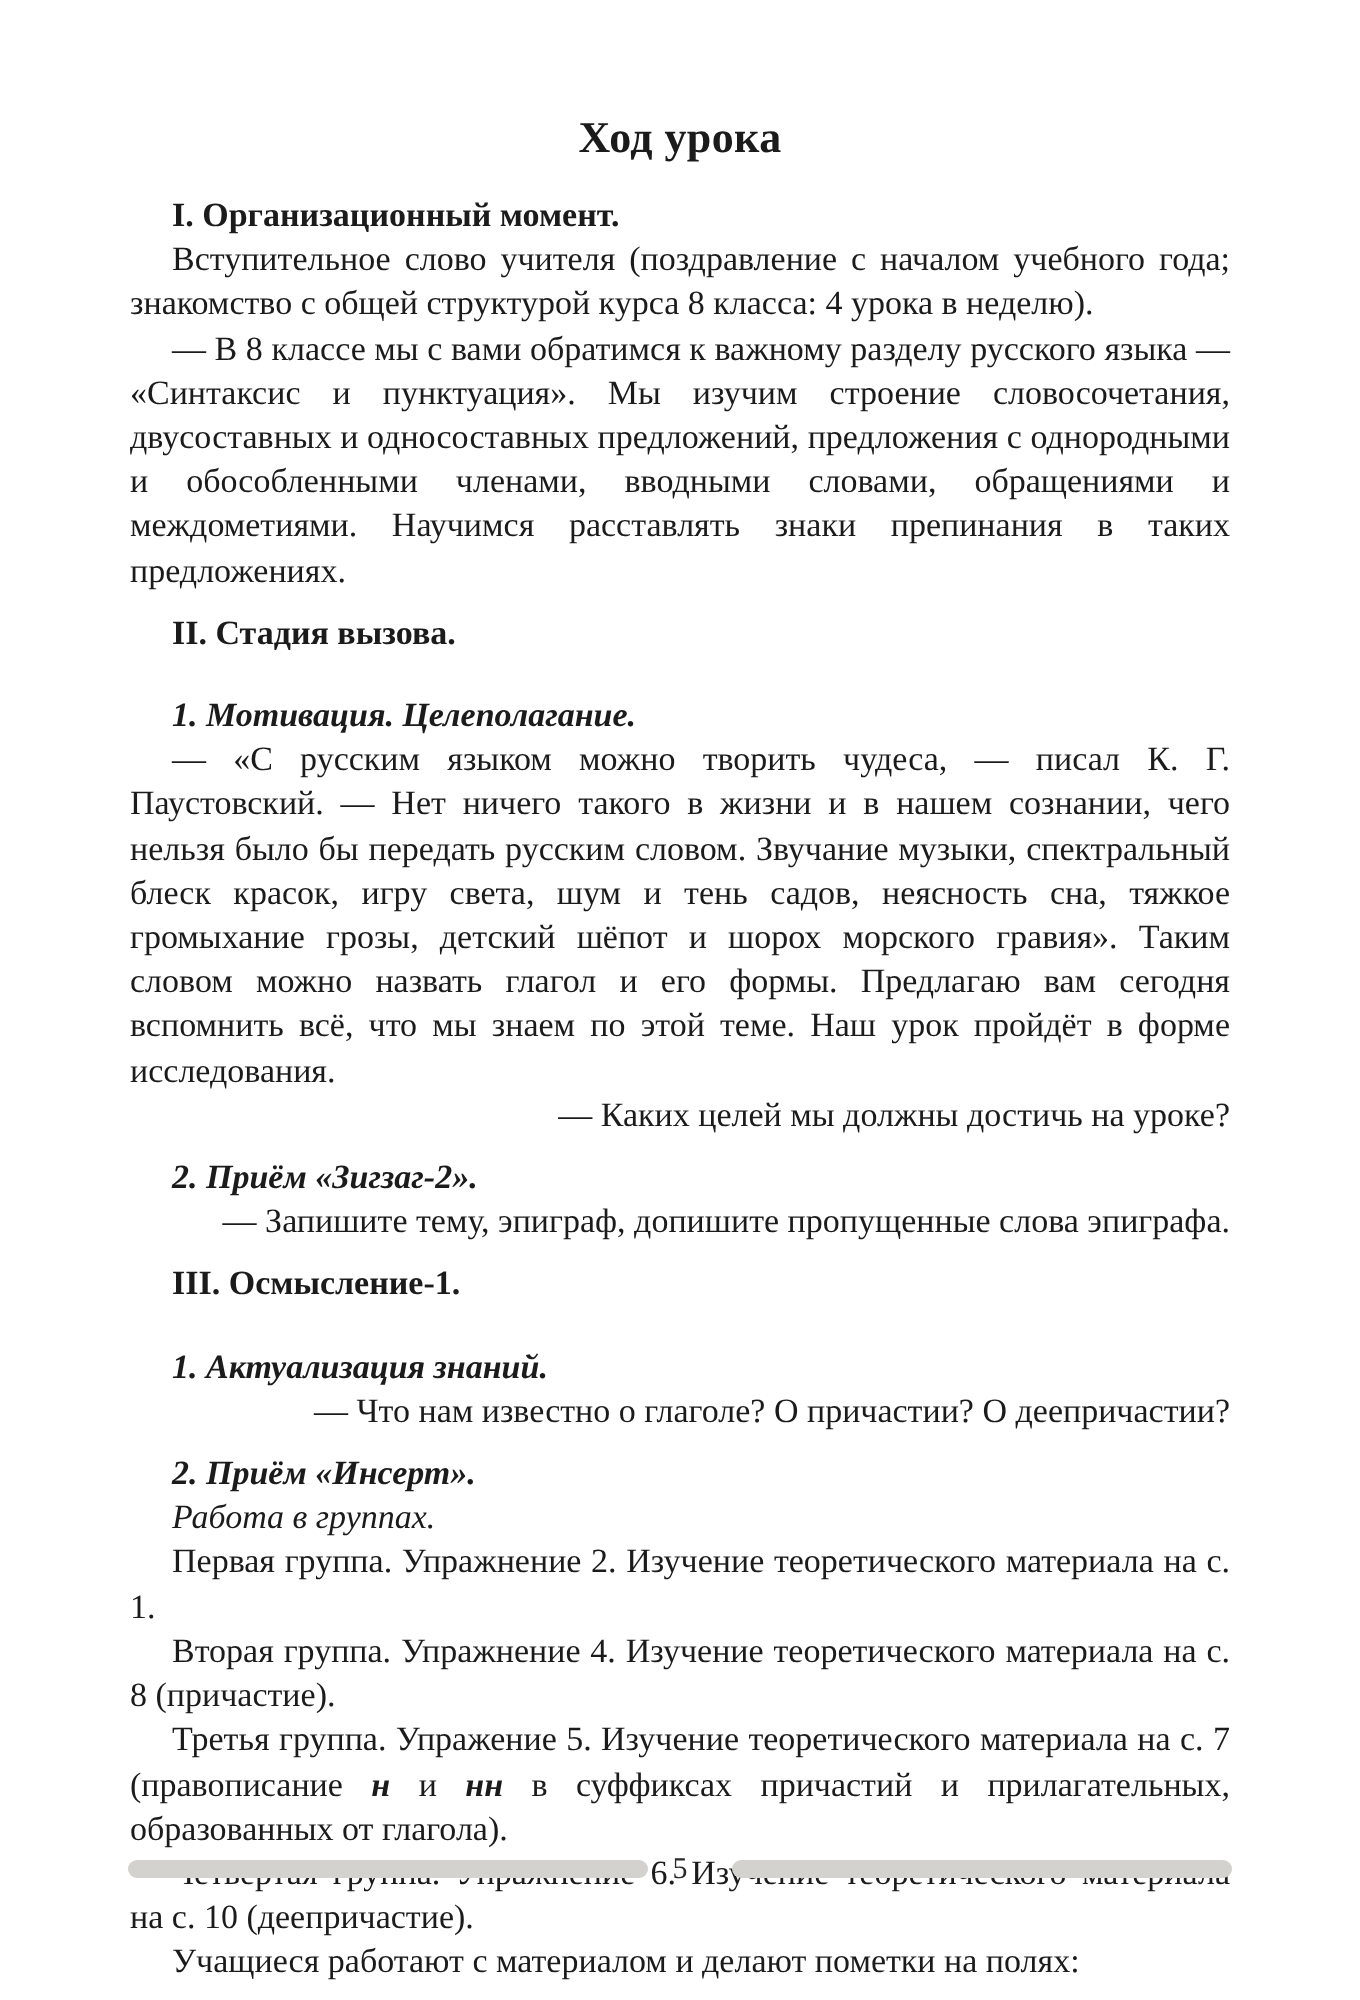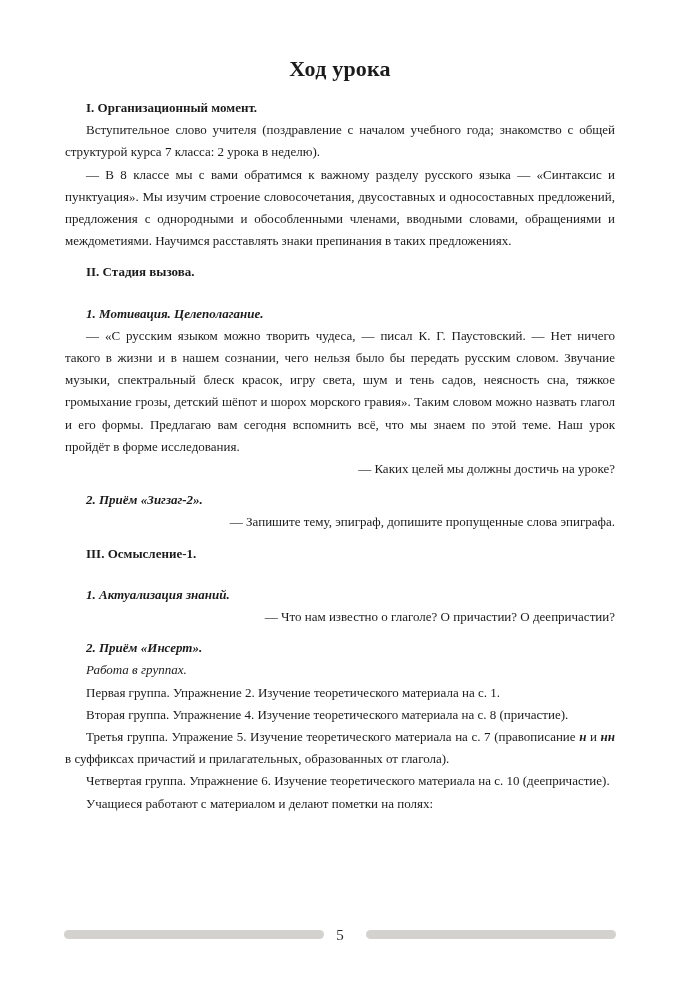--- a/index.html
+++ b/index.html
@@ -35,21 +35,21 @@
     text-align: center;
     font-weight: bold;
     font-size: 22px;
     line-height: 22px;
     margin: 0 0 17px 0;
     letter-spacing: 0.2px;
   }
 
   p {
     margin: 0;
-    font-size: 13px;
+    font-size: 17px;
     line-height: 22.2px;
     text-align: justify;
     text-indent: 21px;
     hyphens: manual;
     font-family: Liberation Serif, serif;
     -webkit-hyphens: manual;
   }
 
   p.heading-bold {
     font-weight: bold;
@@ -116,21 +116,21 @@
 <body>
 
 <div class="page">
 
   <div class="content">
 
     <h1 class="doc-title">Ход урока</h1>
 
     <p class="heading-bold">I. Организационный момент.</p>
 
-    <p>Вступительное слово учителя (поздравление с началом учебного года; знакомство с общей структурой курса 7 класса: 2 урока в неделю).</p>
+    <p>Вступительное слово учителя (поздравление с началом учебного года; знакомство с общей структурой курса 8 класса: 4 урока в неделю).</p>
 
     <p>— В 8 классе мы с вами обратимся к важному разделу русского языка — «Синтаксис и пунктуация». Мы изучим строение словосочетания, двусоставных и односоставных предложений, предложения с однородными и обособленными членами, вводными словами, обращениями и междометиями. Научимся расставлять знаки препинания в таких предложениях.</p>
 
     <p class="heading-bold sp-before-h">II. Стадия вызова.</p>
 
     <p class="heading-bolditalic sp-small">1. Мотивация. Целеполагание.</p>
 
     <p>— «С русским языком можно творить чудеса, — писал К. Г. Паустовский. — Нет ничего такого в жизни и в нашем сознании, чего нельзя было бы передать русским словом. Звучание музыки, спектральный блеск красок, игру света, шум и тень садов, неясность сна, тяжкое громыхание грозы, детский шёпот и шорох морского гравия». Таким словом можно назвать глагол и его формы. Предлагаю вам сегодня вспомнить всё, что мы знаем по этой теме. Наш урок пройдёт в форме исследования.</p>
 
     <p class="dash-line">— Каких целей мы должны достичь на уроке?</p>

